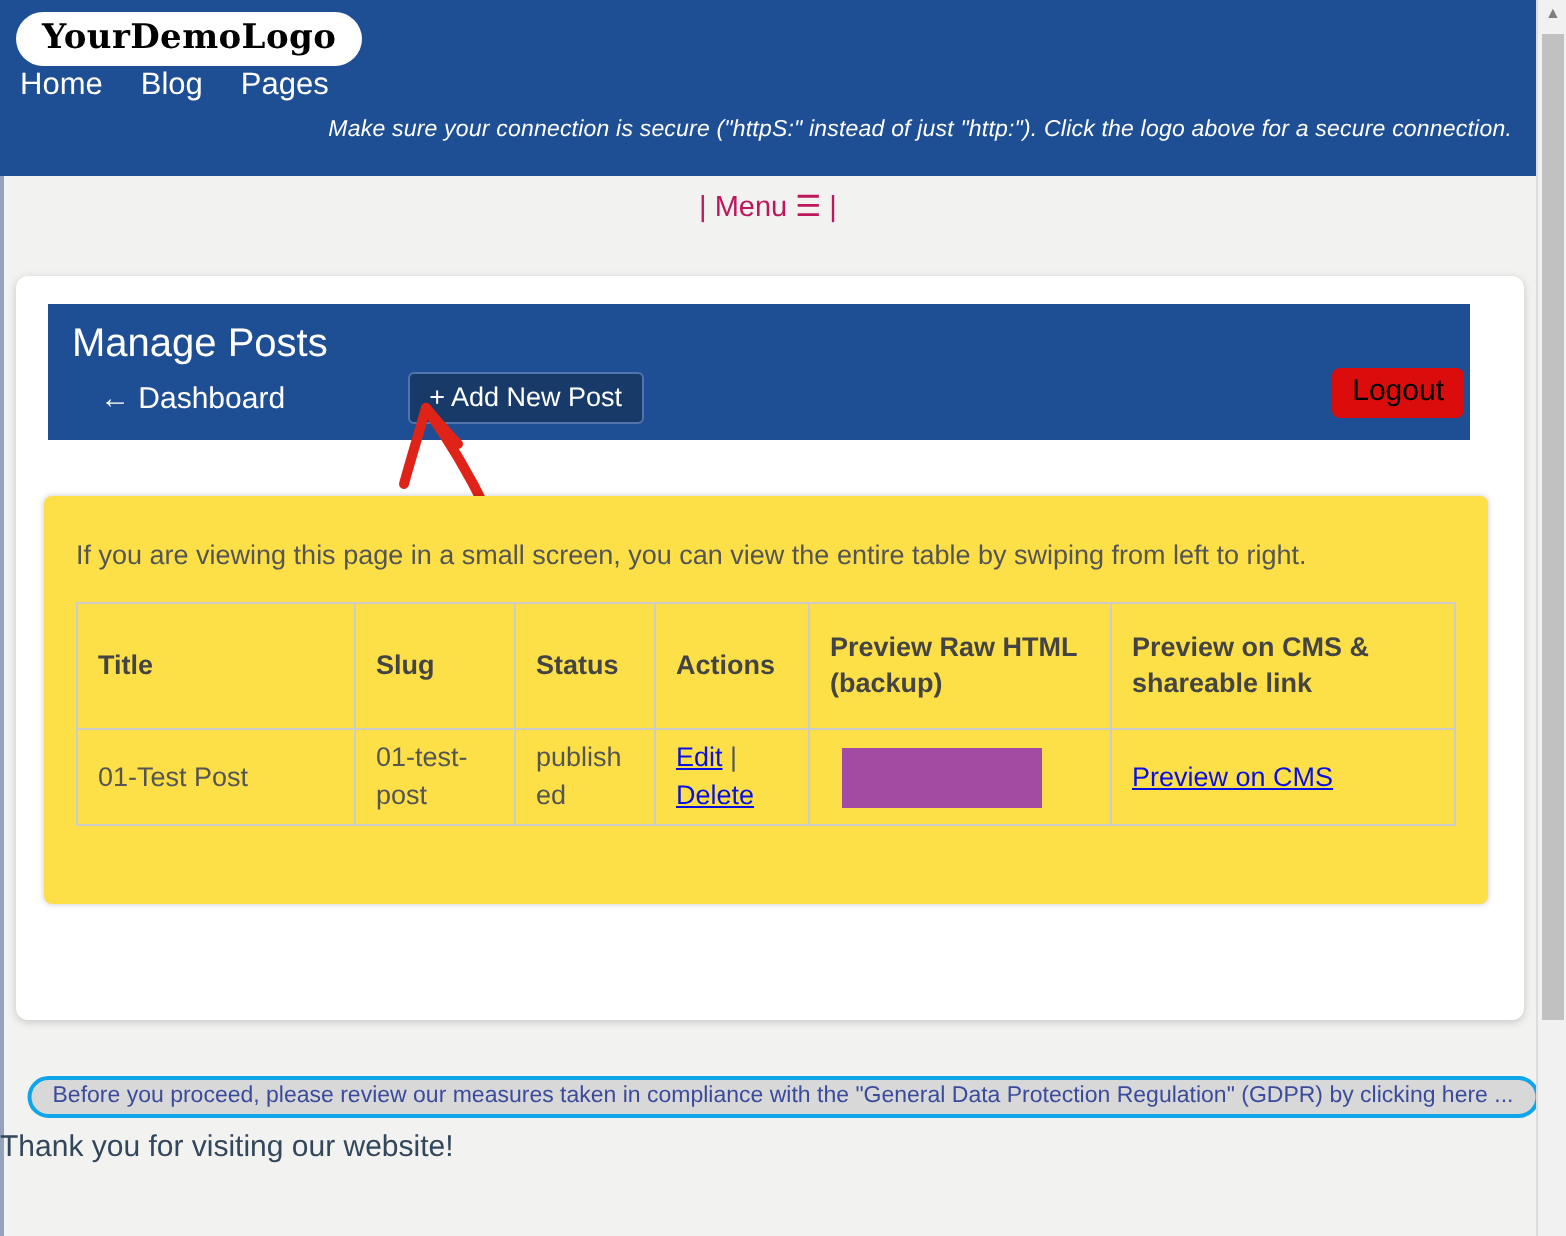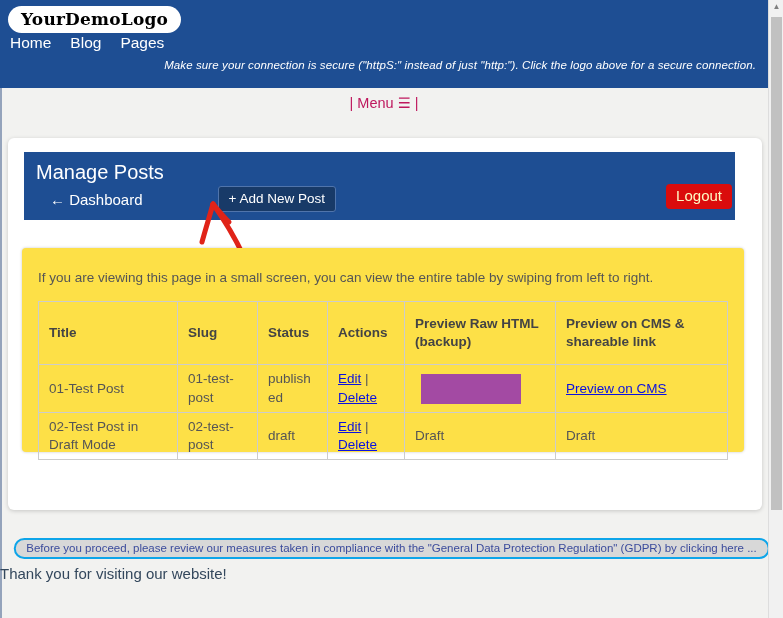--- a/index.html
+++ b/index.html
@@ -25,26 +25,26 @@
 
   .left-edge { position:absolute; left:0; top:88px; width:2px; height:530px; background:#94a3bb; }
 
   
   .outer-card { position:absolute; left:8px; top:138px; width:754px; height:372px; background:#ffffff;
                 border-radius:6px; box-shadow:0 1px 4px rgba(0,0,0,.18); }
 
   
   .panel { position:absolute; left:16px; top:14px; width:711px; height:68px; background:#1e4e93; }
   .panel-title { color:#fff; font-size:20px; font-weight:normal; margin:9px 0 2px 12px; }
-  .panel-row { display:flex; align-items:center; margin-left:26px; gap:32px; }
+  .panel-row { display:flex; align-items:center; margin-left:26px; gap:18px; }
   .dashboard-link { color:#ffffff; text-decoration:none; font-size:15px; }
   .add-post-btn { background:#183a68; color:#ffffff; border:1px solid #50amp74ab; border:1px solid #5074ab;
                   font-size:13.5px; padding:4px 10px 5px; border-radius:3px; cursor:pointer;
                   font-family:"Liberation Sans",sans-serif;margin-left:43px; }
-  .logout-btn { position:absolute; right:3px; top:32px; background:#da0c0c; color:#fef9c3; border:none;
+  .logout-btn { position:absolute; right:3px; top:32px; background:#da0c0c; color:#000000; border:none;
                 font-size:15px; padding:3px 10px 5px; border-radius:4px; cursor:pointer;
                 font-family:"Liberation Sans",sans-serif;text-align:right; }
 
   
   .annotation-arrow { position:absolute; left:178px; top:54px; width:90px; height:105px; pointer-events:none; }
 
   
   .inner-card { position:absolute; left:14px; top:110px; width:722px; height:204px; background:#fde047;
                 border-radius:4px; box-shadow:0 0 3px rgba(0,0,0,.22); }
   .swipe-note { margin:22px 16px 16px; font-size:13.5px; color:#555555; }
@@ -135,28 +135,20 @@
             <td>01-test-post</td>
             <td>published</td>
             <td><a href="#">Edit</a> <span>|</span> <a href="#">Delete</a></td>
             <td>
               <div class="raw-swatch" style="background-color: rgb(163, 74, 163);"></div>
             </td>
             <td>
               <a href="#">Preview on CMS</a>
             </td>
           </tr>
-          <tr>
-            <td>02-Test Post in Draft Mode</td>
-            <td>02-test-post</td>
-            <td>draft</td>
-            <td><a href="#">Edit</a> <span>|</span> <a href="#">Delete</a></td>
-            <td>Draft</td>
-            <td>Draft</td>
-          </tr>
         </tbody>
       </table>
     </div>
   </div>
 
   <a href="#" class="gdpr-pill">Before you proceed, please review our measures taken in compliance with the "General Data Protection Regulation" (GDPR) by clicking here ...</a>
   <div class="thanks">Thank you for visiting our website!</div>
 
   <div class="scrollbar">
     <div class="sb-arrow">▲</div>

